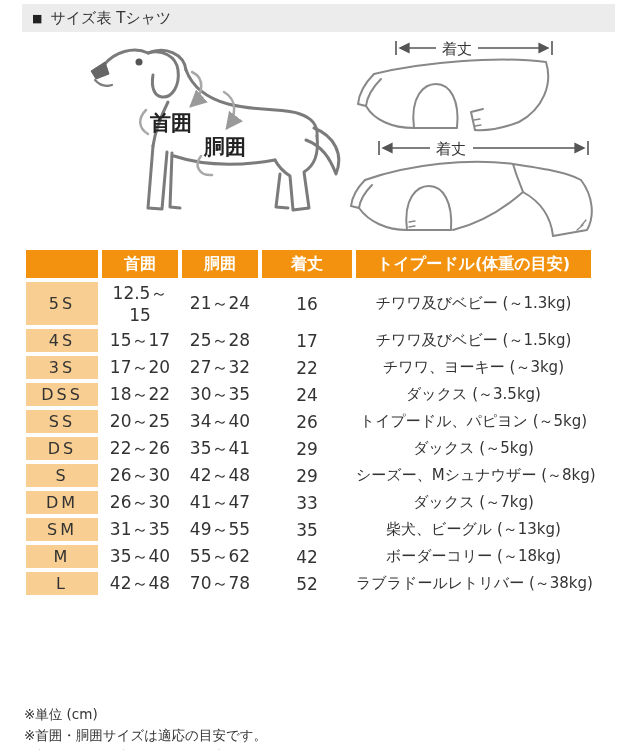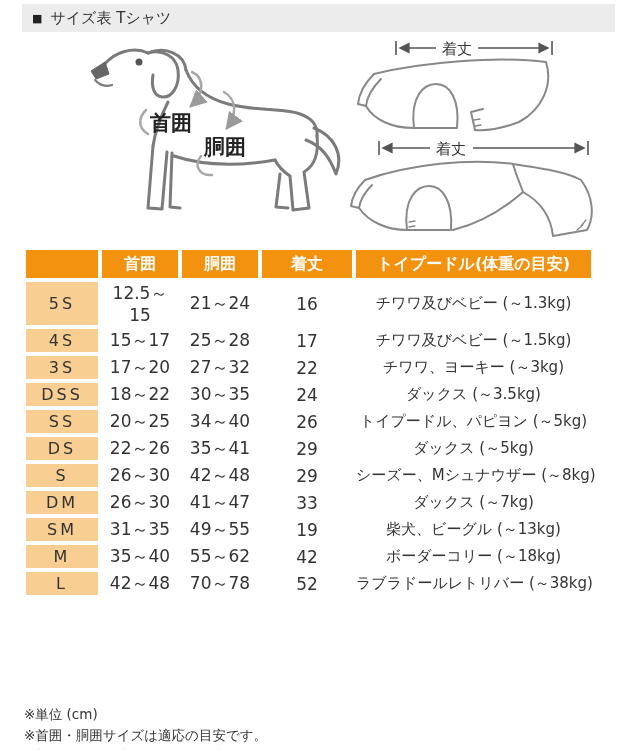--- a/index.html
+++ b/index.html
@@ -215,21 +215,21 @@
         <td class="size-cell">DM</td>
         <td>26～30</td>
         <td>41～47</td>
         <td>33</td>
         <td class="breed-cell">ダックス (～7kg)</td>
       </tr>
       <tr>
         <td class="size-cell">SM</td>
         <td>31～35</td>
         <td>49～55</td>
-        <td>19</td>
+        <td>35</td>
         <td class="breed-cell">柴犬、ビーグル (～13kg)</td>
       </tr>
       <tr>
         <td class="size-cell">M</td>
         <td>35～40</td>
         <td>55～62</td>
         <td>42</td>
         <td class="breed-cell">ボーダーコリー (～18kg)</td>
       </tr>
       <tr>

